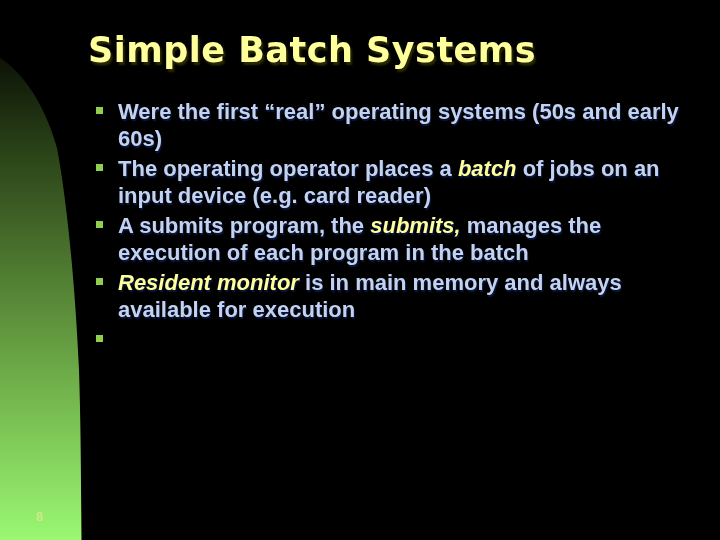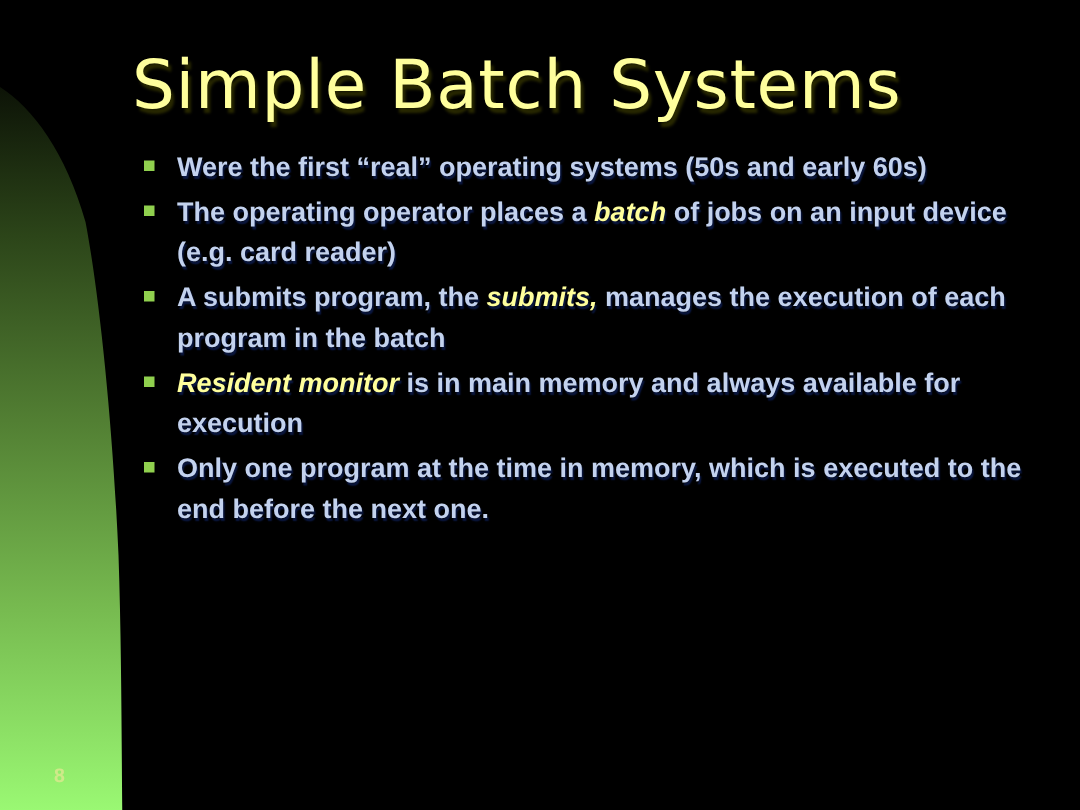--- a/index.html
+++ b/index.html
@@ -7,31 +7,31 @@
     position:relative;
     width:720px; height:540px;
     background:var(--bg,#000);
     overflow:hidden;
     font-family:"Liberation Sans", sans-serif;
   }
   .crescent { position:absolute; left:0; top:0; }
   .title {
     position:absolute; left:88px; top:30px; margin:0;
     font-family:"DejaVu Sans", sans-serif;
-    font-size:45px; font-weight:normal; letter-spacing:0.5px;
+    font-size:35px; font-weight:bold; letter-spacing:0.5px;
     color:var(--title-color,#ffff9c);
     text-shadow:2px 3px 2px rgba(45,45,0,0.9);
     white-space:nowrap;
   }
   .bullets { position:absolute; left:96px; top:98px; width:600px; }
   .bullet-item {
     position:relative;
     padding-left:22px; width:578px;
     margin:0 0 3px 0;
-    font-size:18px; line-height:27px; font-weight:bold;
+    font-size:22px; line-height:27px; font-weight:bold;
     color:var(--body-color,#c3d2ee);
     text-shadow:1px 2px 1px rgba(15,35,100,0.65);
   }
   .bullet-square {
     position:absolute; left:0; top:9px;
     width:7px; height:7px;
     background:var(--bullet-color,#90d04e);
   }
   .em { color:var(--emphasis-color,#ffff9c); font-style:italic; }
   .page-number {
@@ -58,18 +58,18 @@
     <path d="M 0 58 C 22 72 44 102 57 148 C 66 195 75 280 79 370 C 81 430 81 490 81.5 540 L 0 540 Z" fill="url(#crescent-grad)"></path>
   </svg>
 
   <h1 class="title">Simple Batch Systems</h1>
 
   <div class="bullets" id="bullet-list">
       <div class="bullet-item"><span class="bullet-square"></span><span><span>Were the first “real” operating systems (50s and early 60s)</span></span></div>
       <div class="bullet-item"><span class="bullet-square"></span><span><span>The operating operator places a </span><span class="em">batch</span><span> of jobs on an input device (e.g. card reader)</span></span></div>
       <div class="bullet-item"><span class="bullet-square"></span><span><span>A submits program, the </span><span class="em">submits,</span><span> manages the execution of each program in the batch</span></span></div>
       <div class="bullet-item"><span class="bullet-square"></span><span><span class="em">Resident monitor</span><span> is in main memory and always available for execution</span></span></div>
-      <div class="bullet-item"><span class="bullet-square"></span><span><span>Only one program at the time in memory, which is executed to the end before the next one.</span></span></div>
+      <div class="bullet-item"><span class="bullet-square"></span></div>
     </div>
 
   <div class="page-number">8</div>
 
 </div>
 
 </body></html>

